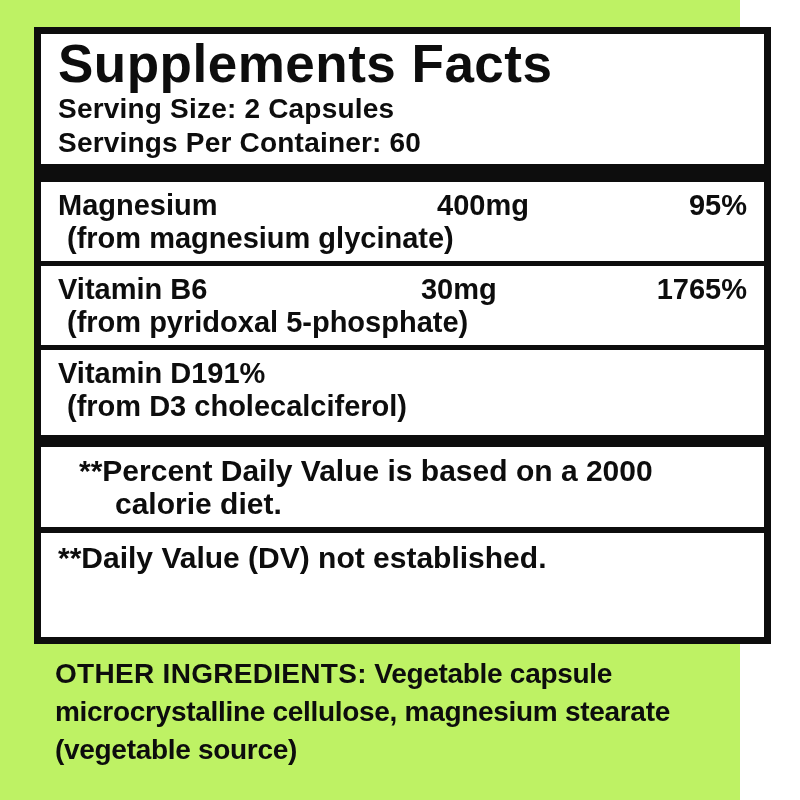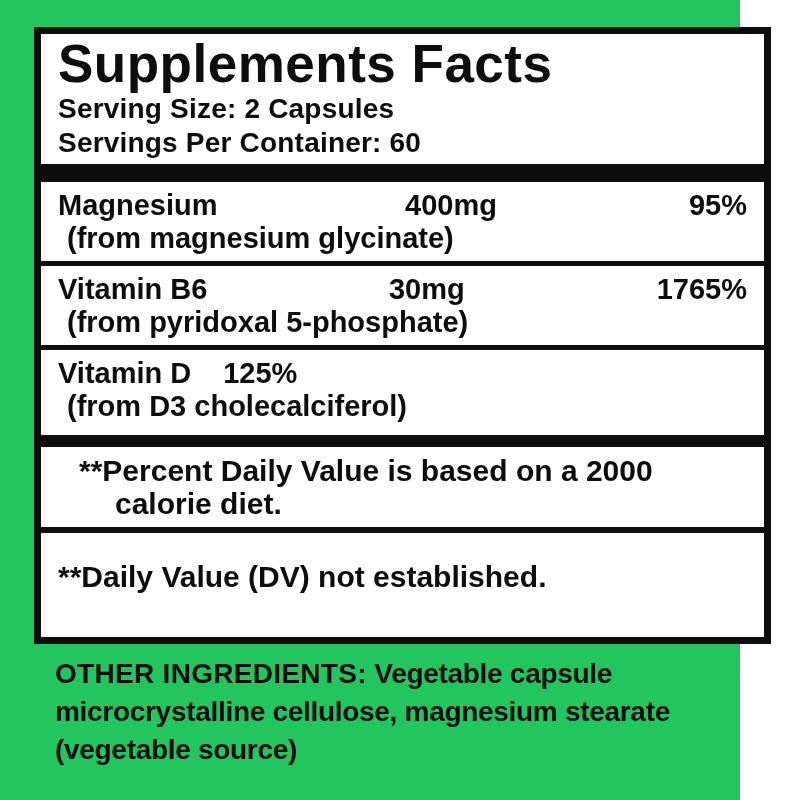--- a/index.html
+++ b/index.html
@@ -3,21 +3,21 @@
 <meta charset="utf-8">
 <style>
   * { margin: 0; padding: 0; box-sizing: border-box; }
   html, body {
     width: 800px; height: 800px;
     background: #ffffff;
     font-family: "Liberation Sans", "DejaVu Sans", sans-serif;
     color: #0d0d0d;
     overflow: hidden;
   }
-  .canvas { position: relative; width: 740px; height: 800px; background: #22c55e; }
+  .canvas { position: relative; width: 740px; height: 800px; background: #bef264; }
 
   .facts-box {
     position: absolute;
     left: 34px; top: 27px;
     width: 737px; height: 617px;
     border: 7px solid #0d0d0d;
     background: #fff;
   }
 
   .px { padding-left: 17px; padding-right: 17px; }
@@ -52,45 +52,43 @@
     font-weight: 700;
   }
 
   .nutrient-row { padding-top: 7px; padding-bottom: 6px; }
   .nutrient-main {
     display: flex;
     align-items: baseline;
     font-size: 29px; line-height: 33px;
     font-weight: 700;
     white-space: nowrap;
-    gap: 32px;
   }
   .n-amount { flex: 1; text-align: right; padding-right: 160px; }
   .n-dv { text-align: left; }
   .nutrient-source {
     font-size: 29px; line-height: 33px;
     font-weight: 700;
     margin-left: 9px;
     white-space: nowrap;
   }
 
   .footnote {
     padding-top: 7px;
     font-size: 30px; line-height: 33px;
     font-weight: 700;
     max-width: 660px;
     padding-left: 74px;
     text-indent: -36px;
   }
   .footnote2 {
-    padding-top: 19px;
+    padding-top: 8px;
     font-size: 30px; line-height: 33px;
     font-weight: 700;
     white-space: nowrap;
-    margin-top: 8px;
   }
 
   .other-ingredients {
     position: absolute;
     left: 55px; top: 655px;
     width: 700px;
     font-size: 28px;
     line-height: 38px;
     letter-spacing: -0.3px;
     font-weight: 700;
@@ -133,21 +131,21 @@
         <span class="n-dv">1765%</span>
       </div>
       <div class="nutrient-source">(from pyridoxal 5-phosphate)</div>
     </div>
 
     <div class="bar-thin"></div>
 
     <div class="nutrient-row px">
       <div class="nutrient-main">
         <span class="n-name">Vitamin D</span>
-        <span class="n-dv">125%</span>
+        <span class="n-dv">191%</span>
       </div>
       <div class="nutrient-source">(from D3 cholecalciferol)</div>
     </div>
 
     <div class="bar-thick2"></div>
 
     <div class="footnote px">**Percent Daily Value is based on a 2000 calorie diet.</div>
 
     <div class="bar-fn"></div>
 

